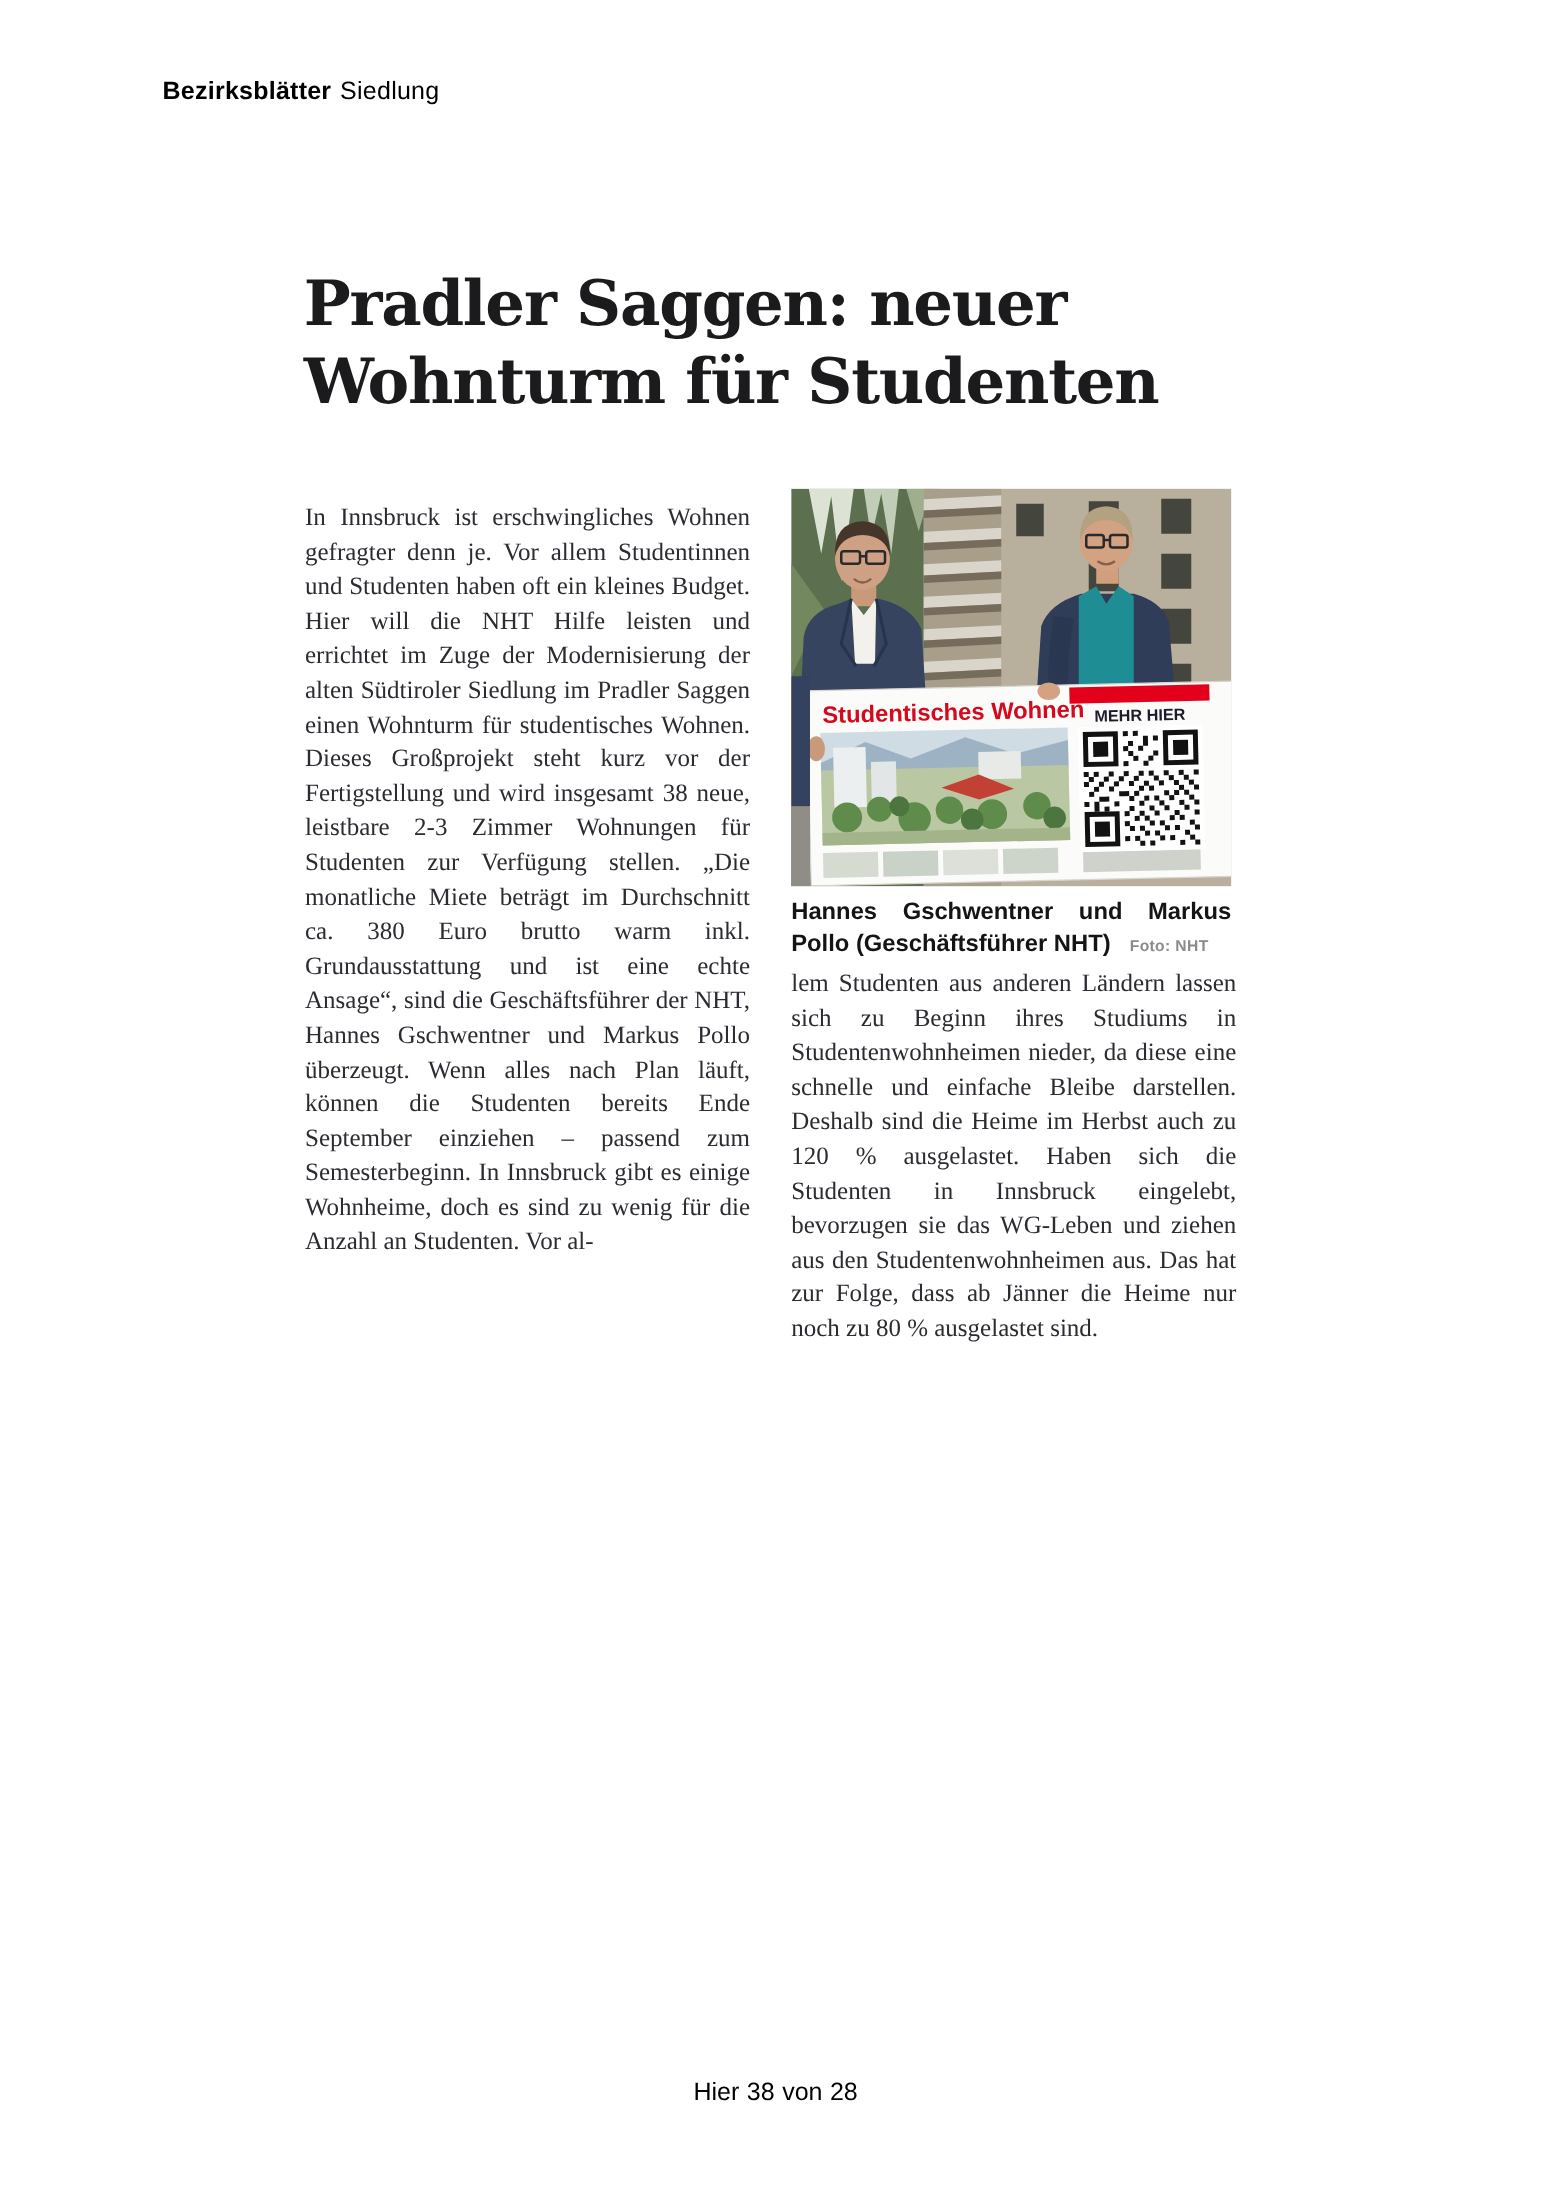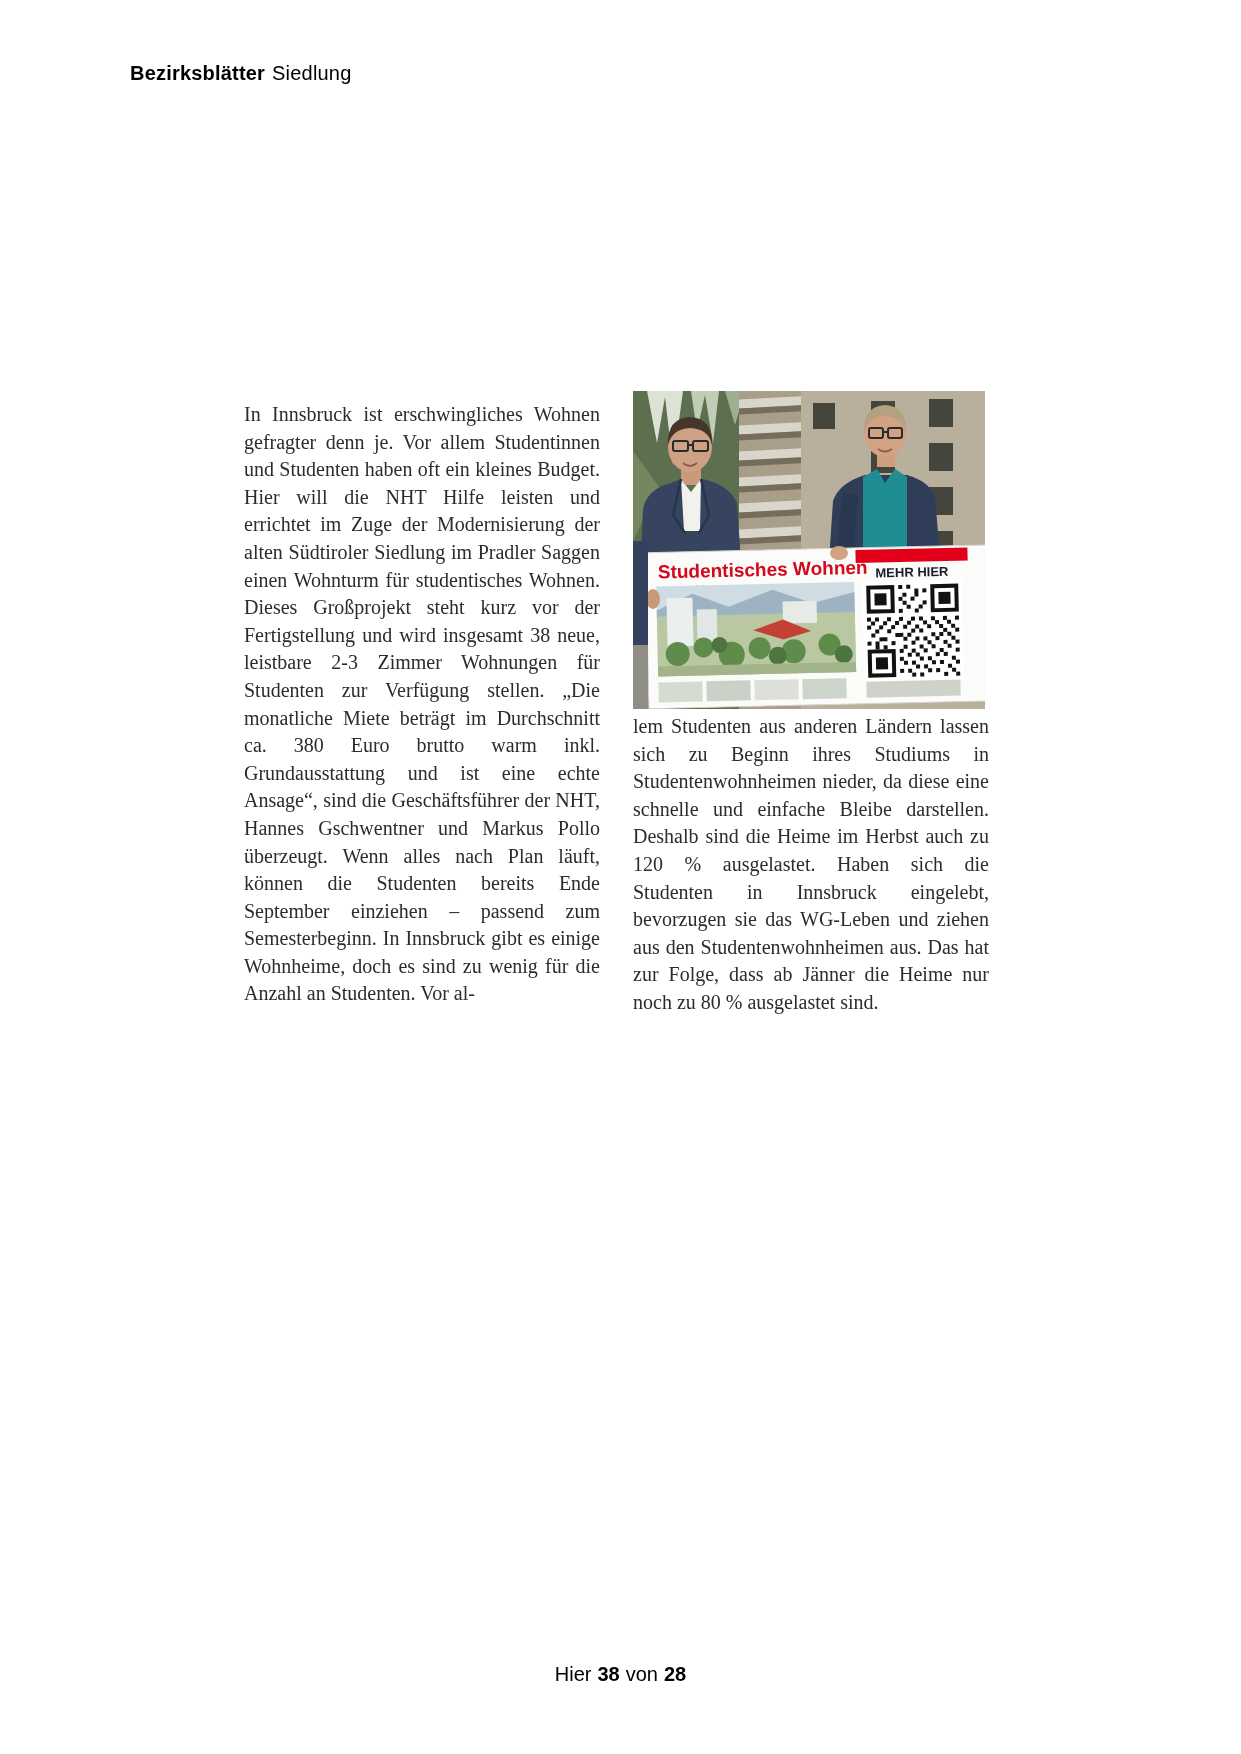--- a/index.html
+++ b/index.html
@@ -28,33 +28,37 @@
   .caption {
     margin-top:8px; font-family:"Liberation Sans", sans-serif;
     font-size:19px; line-height:26px; font-weight:bold; color:#141414; text-align:justify;
   }
   .credit {
     font-size:12.5px; font-weight:bold; color:#8b8b8b; margin-left:10px;
     letter-spacing:0.3px; white-space:nowrap;
   }
   .col-right .body-text { margin-top:4px; }
   .footer { position:absolute; left:0; top:1663px; width:100%; text-align:center; font-size:20px; }
-  .footer .num { font-weight:bold; }
+  .footer .num { font-weight:normal; }
   .footer span { margin:0 3px; }
 </style>
 </head>
 <body>
 
 <div class="page">
 
   <div class="doc-header">
     <span class="pub">Bezirksblätter</span><span>Siedlung</span>
   </div>
 
 
+  <div class="headline">
+    <div>Pradler Saggen: neuer</div>
+    <div>Wohnturm für Studenten</div>
+  </div>
 
   <div class="col col-left">In Innsbruck ist erschwingliches Wohnen gefragter denn je. Vor allem Studentinnen und Studenten haben oft ein kleines Budget. Hier will die NHT Hilfe leisten und errichtet im Zuge der Modernisierung der alten Südtiroler Siedlung im Pradler Saggen einen Wohnturm für studentisches Wohnen. Dieses Großprojekt steht kurz vor der Fertigstellung und wird insgesamt 38 neue, leistbare 2-3 Zimmer Wohnungen für Studenten zur Verfügung stellen. „Die monatliche Miete beträgt im Durchschnitt ca. 380 Euro brutto warm inkl. Grundausstattung und ist eine echte Ansage“, sind die Geschäftsführer der NHT, Hannes Gschwentner und Markus Pollo überzeugt. Wenn alles nach Plan läuft, können die Studenten bereits Ende September einziehen – passend zum Semesterbeginn. In Innsbruck gibt es einige Wohnheime, doch es sind zu wenig für die Anzahl an Studenten. Vor al-</div>
 
   <div class="col col-right">
     <figure class="photo-wrap">
       <svg class="photo" viewBox="0 0 352 318" role="img">
 
         <rect width="352" height="318" fill="#dfe3dc"></rect>
 
         <g>
@@ -183,20 +187,24 @@
             </g>
           </g>
         </g>
 
         <ellipse cx="206" cy="162" rx="9" ry="7" fill="#d2a283"></ellipse>
         <ellipse cx="20" cy="208" rx="7" ry="10" fill="#c89a79"></ellipse>
 
         <rect x="0" y="150" width="15" height="104" fill="#34425f"></rect>
         <rect x="0" y="254" width="15" height="64" fill="#8f8d86"></rect>
       </svg>
+      <figcaption class="caption">
+        <span>Hannes Gschwentner und Markus Pollo (Geschäftsführer NHT)</span>
+        <span class="credit">Foto: NHT</span>
+      </figcaption>
     </figure>
     <div class="body-text">lem Studenten aus anderen Ländern lassen sich zu Beginn ihres Studiums in Studentenwohnheimen nieder, da diese eine schnelle und einfache Bleibe darstellen. Deshalb sind die Heime im Herbst auch zu 120 % ausgelastet. Haben sich die Studenten in Innsbruck eingelebt, bevorzugen sie das WG-Leben und ziehen aus den Studentenwohnheimen aus. Das hat zur Folge, dass ab Jänner die Heime nur noch zu 80 % ausgelastet sind.</div>
   </div>
 
   <div class="footer">
     <span>Hier</span><span class="num">38</span><span>von</span><span class="num">28</span>
   </div>
 
 </div>
 

